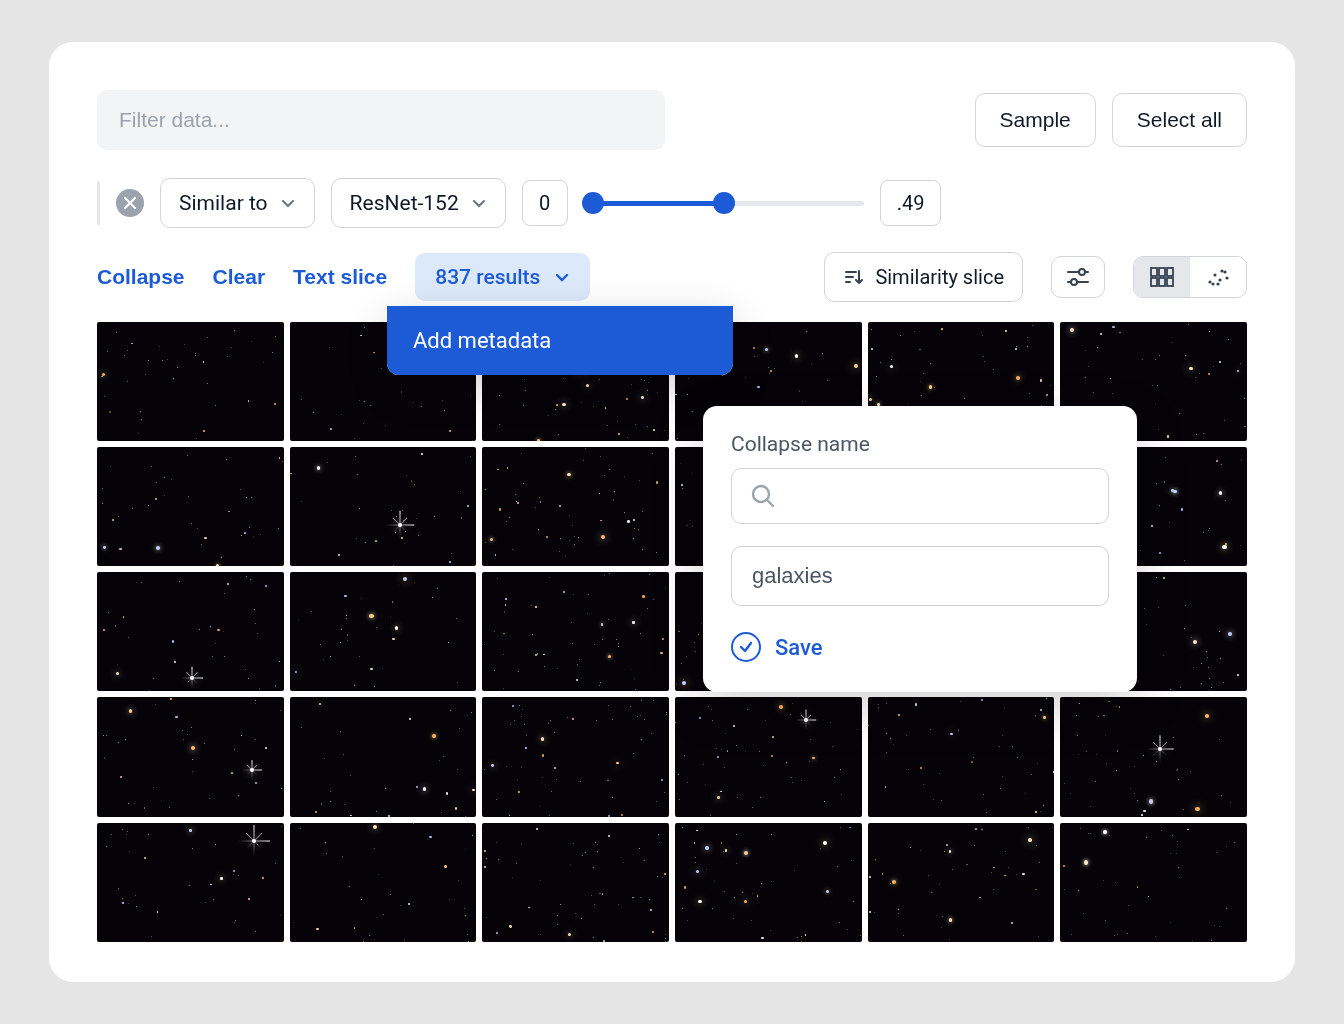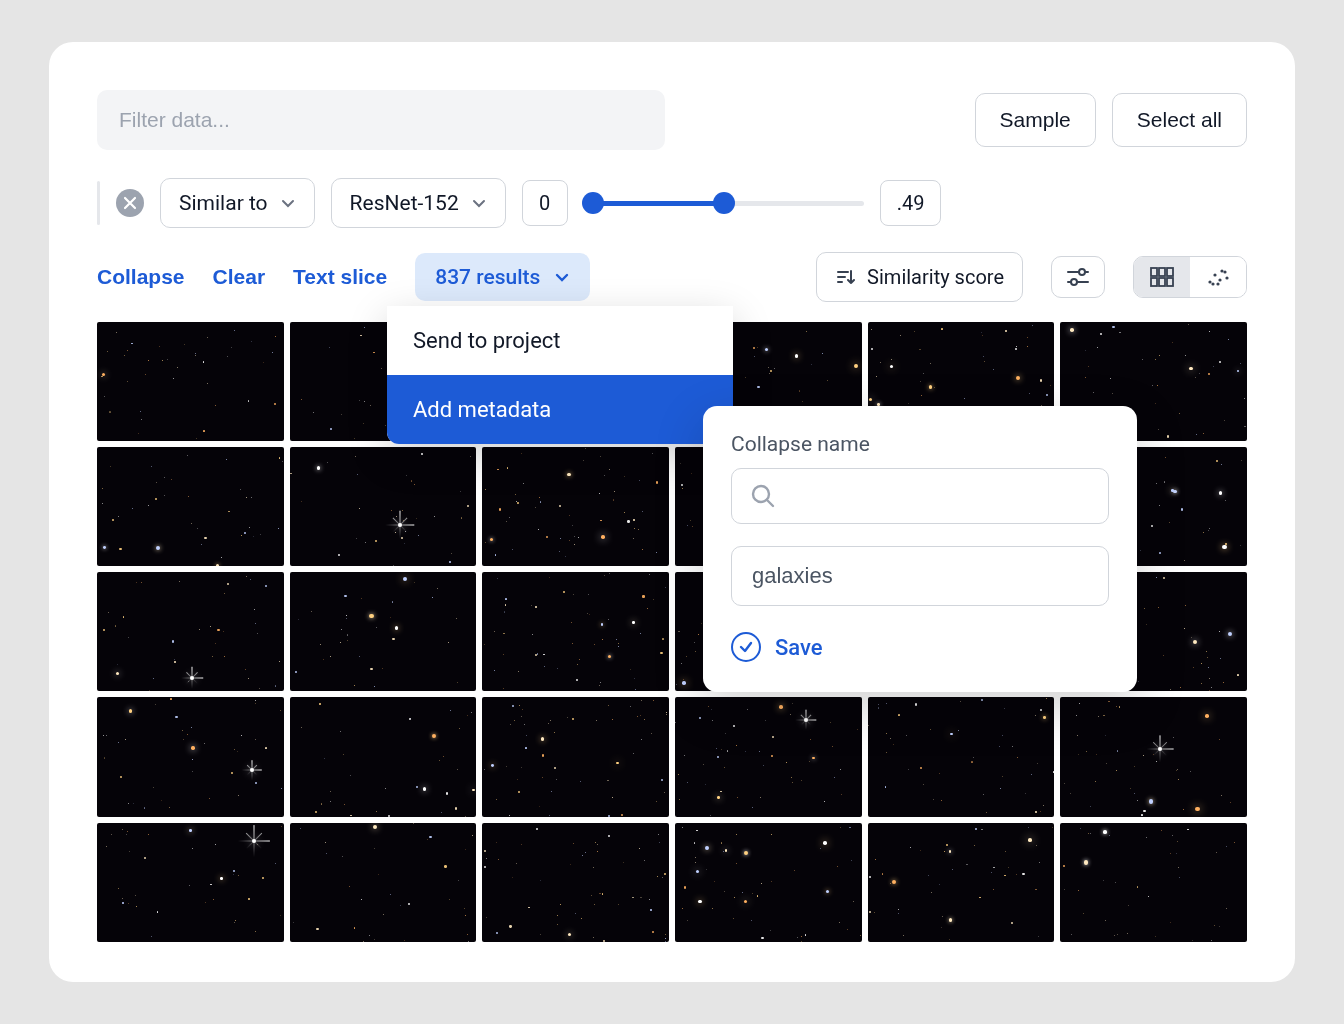--- a/index.html
+++ b/index.html
@@ -95,21 +95,21 @@
       <svg class="chev" viewBox="0 0 16 16">
           <path d="M3 6 L8 11 L13 6" stroke="#1d5bd6" stroke-width="2.4" fill="none" stroke-linecap="round"></path>
         </svg>
     </div>
     <div class="spacer"></div>
     <div class="sort-btn">
       <svg width="20" height="20" viewBox="0 0 20 20">
         <path d="M3 5 H13 M3 10 H10 M3 15 H7" stroke="#374151" stroke-width="2" stroke-linecap="round"></path>
         <path d="M16 4 V16 M16 16 L13 13 M16 16 L19 13" stroke="#374151" stroke-width="2" fill="none" stroke-linecap="round"></path>
       </svg>
-      <span>Similarity score</span>
+      <span>Similarity slice</span>
     </div>
     <div class="icon-btn">
       <svg width="24" height="20" viewBox="0 0 24 20">
         <path d="M2 5 H22 M2 15 H22" stroke="#374151" stroke-width="2" stroke-linecap="round"></path>
         <circle cx="16" cy="5" r="3" fill="#fff" stroke="#374151" stroke-width="2"></circle>
         <circle cx="8" cy="15" r="3" fill="#fff" stroke="#374151" stroke-width="2"></circle>
       </svg>
     </div>
     <div class="view-group">
       <button class="vg-btn active">
@@ -1527,21 +1527,20 @@
         <div class="star" style="left:12.494427297668038%;top:31.80041152263374%;width:4.159790809327847px;height:4.159790809327847px;background:#ffe9c0;opacity:1;box-shadow:0 0 4.41087962962963px #ffffff;"></div>
         <div class="star" style="left:12.219650205761317%;top:76.09867969821673%;width:1.1374922839506172px;height:1.1374922839506172px;background:#ffd080;opacity:0.41877143347050755;"></div>
         <div class="star" style="left:80.60185185185185%;top:98.95618998628258%;width:0.7616743827160494px;height:0.7616743827160494px;background:#ffffff;opacity:0.5168552812071331;"></div>
         <div class="star" style="left:70.28034979423869%;top:98.66555212620027%;width:0.9136342592592592px;height:0.9136342592592592px;background:#ffe9c0;opacity:0.33253172153635113;"></div>
         <div class="star" style="left:14.588477366255145%;top:8.560099451303154%;width:1.193371913580247px;height:1.193371913580247px;background:#ffd080;opacity:0.5324674211248286;"></div>
         <div class="star" style="left:46.85956790123457%;top:61.973165294924556%;width:0.6008873456790124px;height:0.6008873456790124px;background:#ffffff;opacity:0.7833290466392318;"></div>
       </div>
     </div>
 
   <div class="dropdown" id="dropdown">
-      <div class="dropdown-item">Send to project</div>
       <div class="dropdown-item active">Add metadata</div>
     </div>
 
   <div class="meta-panel">
     <div class="meta-label">Collapse name</div>
     <div class="meta-input-wrap">
       <svg width="26" height="26" viewBox="0 0 26 26">
         <circle cx="11" cy="11" r="8" fill="none" stroke="#9ca3af" stroke-width="2.4"></circle>
         <path d="M17 17 L23 23" stroke="#9ca3af" stroke-width="2.4" stroke-linecap="round"></path>
       </svg>

